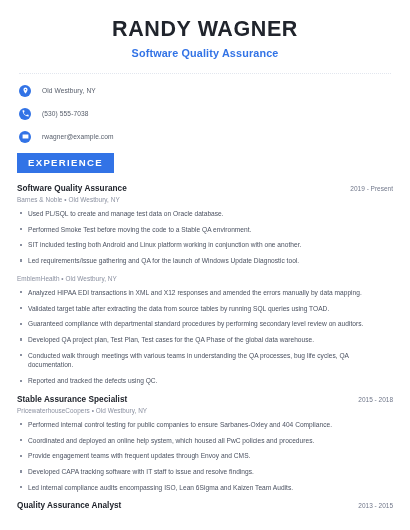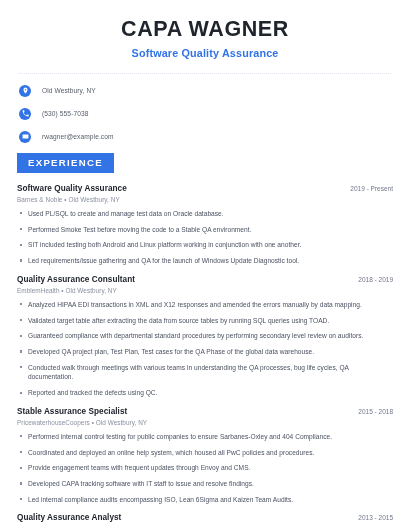--- a/index.html
+++ b/index.html
@@ -139,21 +139,21 @@
     height: 2.2px;
     background: #8a90a0;
   }
 </style>
 </head>
 <body>
 
 <div class="page">
 
   <div class="header">
-    <div class="full-name">CAPA WAGNER</div>
+    <div class="full-name">RANDY WAGNER</div>
     <div class="job-title">Software Quality Assurance</div>
   </div>
 
   <div class="divider"></div>
 
   <div class="contact-list">
 
     <div class="contact-row">
       <span class="contact-icon">
         <svg width="7" height="7" viewBox="0 0 24 24" fill="#ffffff">
@@ -195,24 +195,20 @@
       <div class="job-meta">Barnes &amp; Noble  •  Old Westbury, NY</div>
       <ul class="bullets">
         <li>Used PL/SQL to create and manage test data on Oracle database.</li>
         <li>Performed Smoke Test before moving the code to a Stable QA environment.</li>
         <li>SIT included testing both Android and Linux platform working in conjunction with one another.</li>
         <li>Led requirements/issue gathering and QA for the launch of Windows Update Diagnostic tool.</li>
       </ul>
     </div>
 
     <div class="job">
-      <div class="job-head">
-        <span class="job-role">Quality Assurance Consultant</span>
-        <span class="job-dates">2018 - 2019</span>
-      </div>
       <div class="job-meta">EmblemHealth  •  Old Westbury, NY</div>
       <ul class="bullets">
         <li>Analyzed HIPAA EDI transactions in XML and X12 responses and amended the errors manually by data mapping.</li>
         <li>Validated target table after extracting the data from source tables by running SQL queries using TOAD.</li>
         <li>Guaranteed compliance with departmental standard procedures by performing secondary level review on auditors.</li>
         <li>Developed QA project plan, Test Plan, Test cases for the QA Phase of the global data warehouse.</li>
         <li>Conducted walk through meetings with various teams in understanding the QA processes, bug life cycles, QA documentation.</li>
         <li>Reported and tracked the defects using QC.</li>
       </ul>
     </div>

